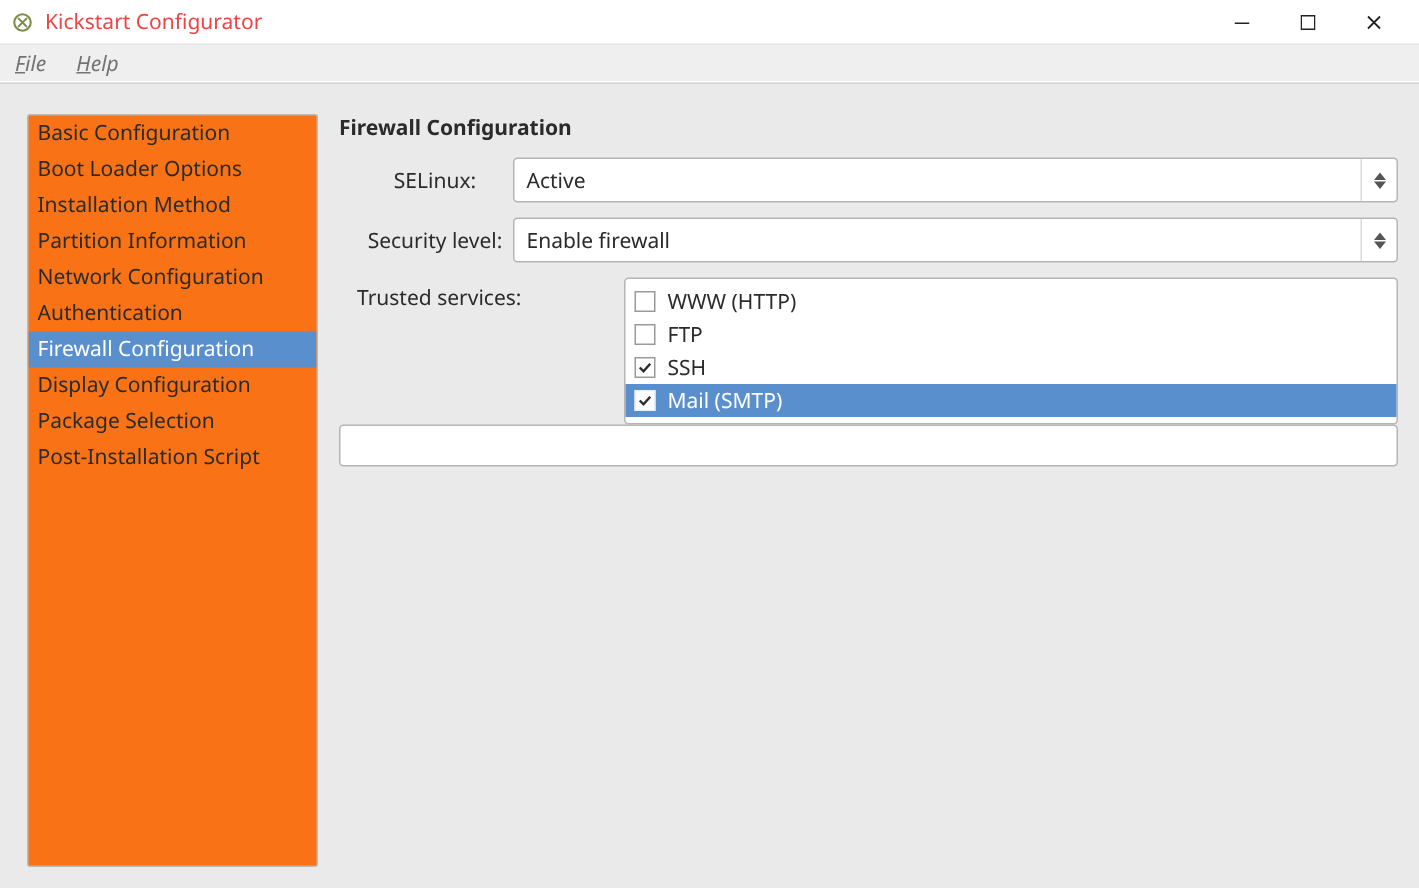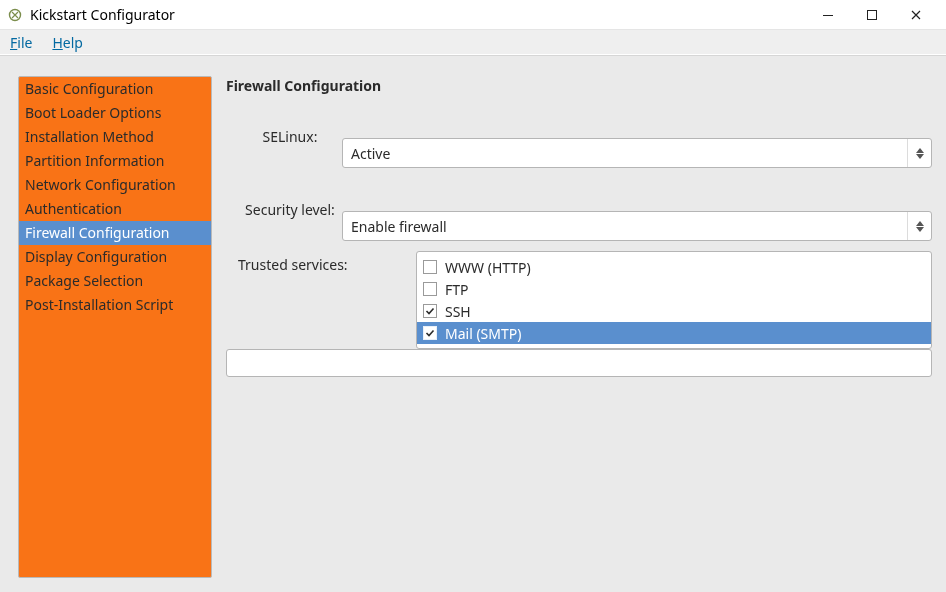--- a/index.html
+++ b/index.html
@@ -20,43 +20,44 @@
     align-items: center;
     border-bottom: 1px solid #e5e5e5;
     background: #ffffff;
     padding: 0 8px 0 6px;
   }
   .titlebar .app-icon {
     width: 18px; height: 18px;
     display: flex; align-items: center; justify-content: center;
     margin-right: 6px;
   }
-  .titlebar .title-text { flex: 0 0 auto; color: #000000; text-align: right; }
+  .titlebar .title-text { flex: 0 0 auto; color: #ef4444; text-align: right; }
   .titlebar .spacer { flex: 1 1 auto; }
   .win-btn {
     width: 44px; height: 30px;
     display: flex; align-items: center; justify-content: center;
     color: #222;
   }
   .win-btn svg { pointer-events: none; }
 
   
   .menubar {
     height: 26px;
     display: flex;
     align-items: stretch;
     background: #efefef;
     border-bottom: 1px solid #d6d6d6;
     box-shadow: inset 0 -1px 0 #ffffff;
   }
   .menu-item {
     padding: 0 10px;
     display: flex; align-items: center;
-    color: #0369a1;
+    color: #737373;
     cursor: default;
+    font-style: italic;
   }
   .menu-item .ul { text-decoration: underline; }
 
   
   .workarea {
     background: #eaeaea;
     height: calc(592px - 30px - 26px);
     padding: 20px 14px 14px 18px;
     display: flex;
     align-items: stretch;
@@ -96,21 +97,21 @@
     display: flex;
     align-items: center;
     margin-bottom: 10px;
   }
   .form-label {
     width: 108px;
     text-align: center;
     padding-left: 12px;
     color: #2b2b2b;
   }
-  .form-field { flex: 1 1 auto; margin-top: 33px; }
+  .form-field { flex: 1 1 auto; }
 
   
   .combo {
     position: relative;
     height: 30px;
     background: #ffffff;
     border: 1px solid #b5b5b5;
     border-radius: 3px;
     display: flex; align-items: center;
     padding: 0 32px 0 8px;

